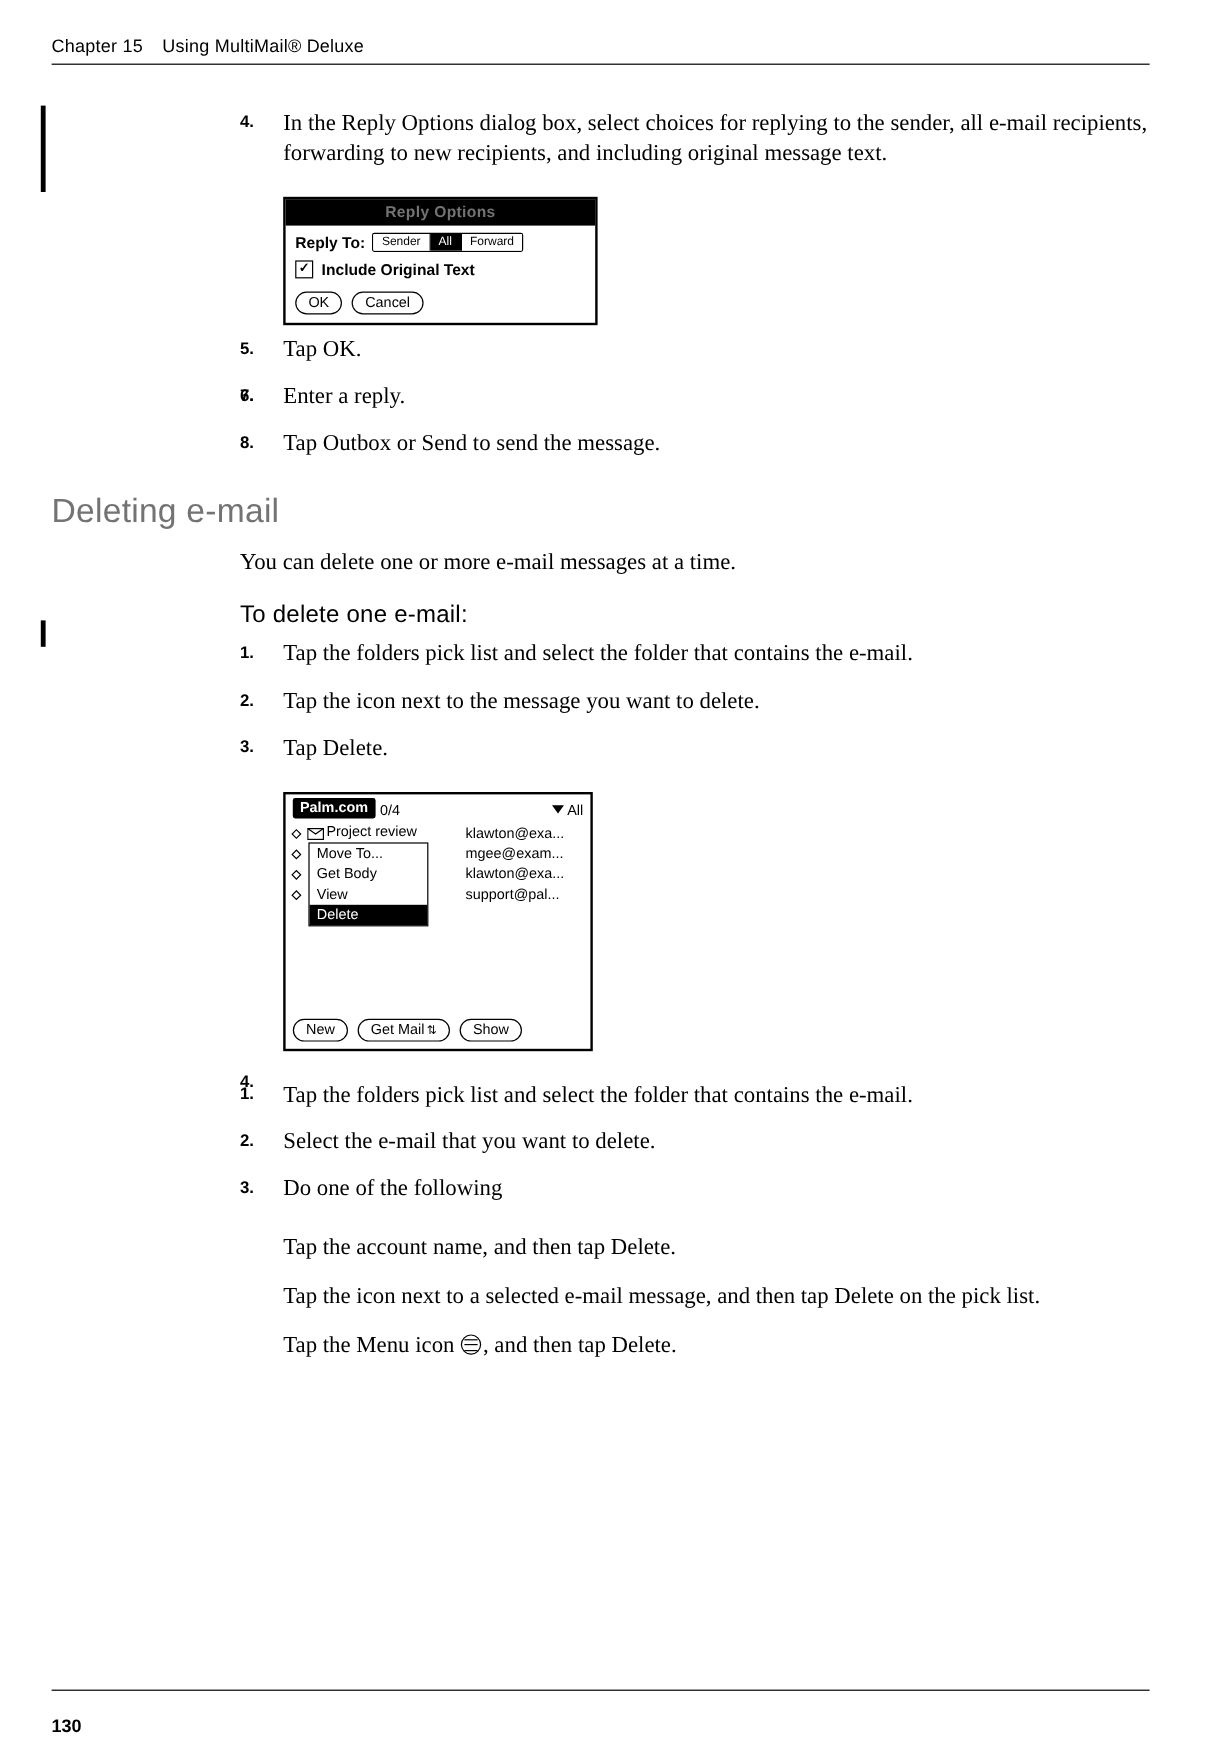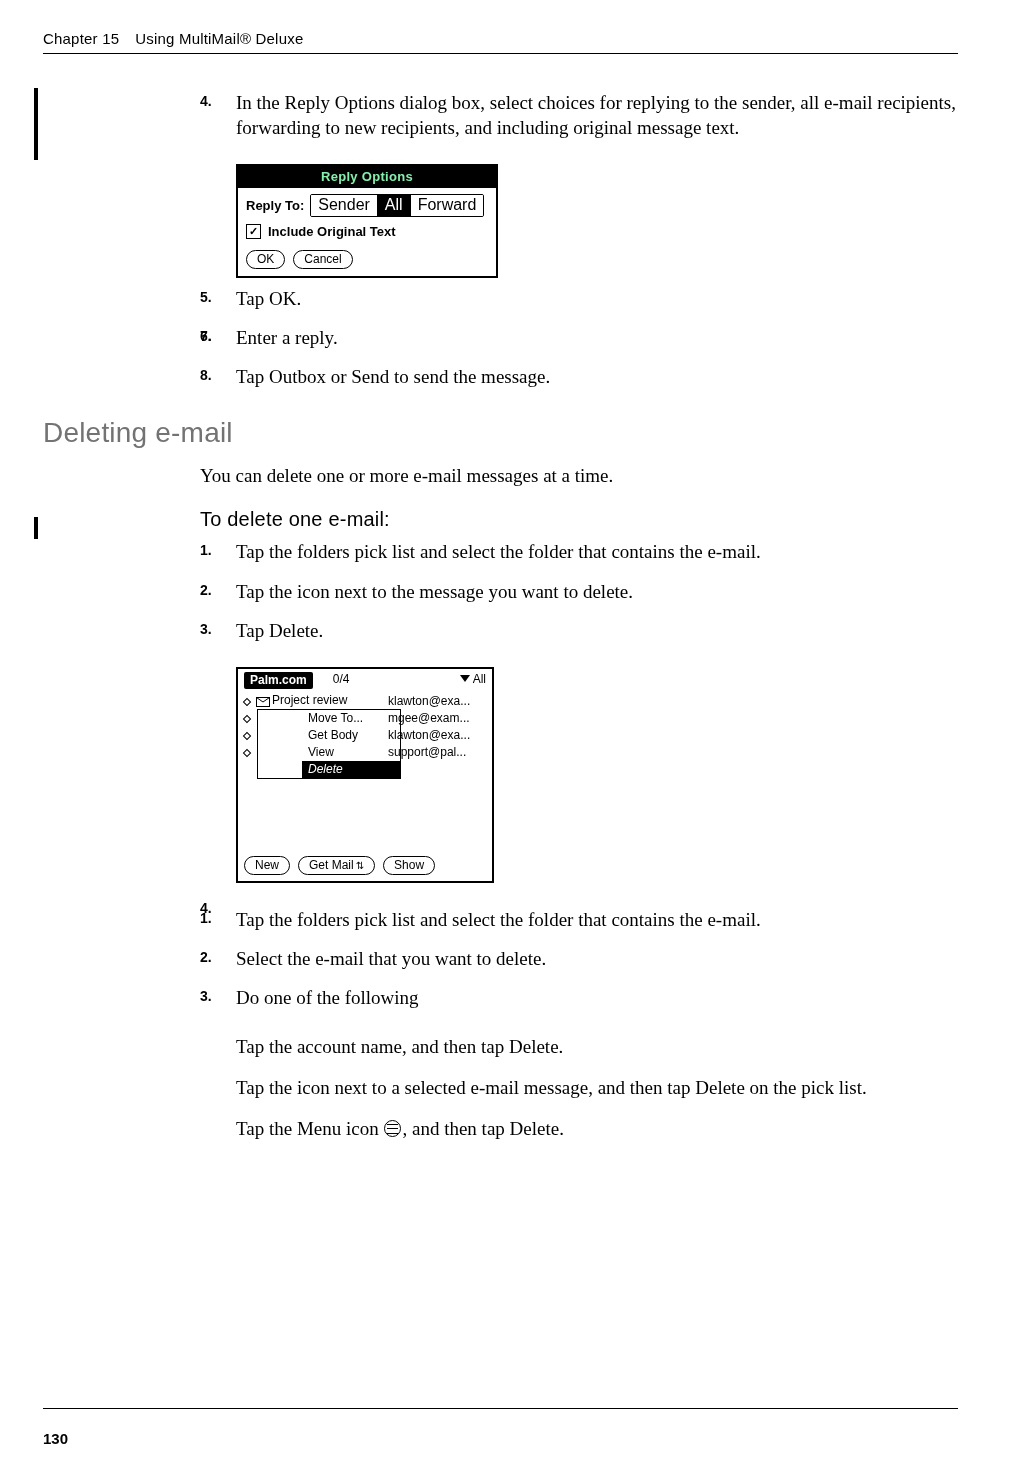--- a/index.html
+++ b/index.html
@@ -114,42 +114,42 @@
   
   .reply-box {
     width: 258px;
     border: 2px solid #000;
     background: #fff;
     margin: 0 0 8px 36px;
     font-family: "Helvetica Neue", Helvetica, Arial, sans-serif;
   }
   .reply-title {
     background: #000;
-    color: #86efac;
+    color: #737373;
     text-align: center;
     font-weight: 700;
     font-size: 13px;
     padding: 3px 0 4px;
     letter-spacing: .3px;
   }
   .reply-row {
     display: flex;
     align-items: center;
     gap: 6px;
     padding: 6px 8px 4px;
     font-size: 13px;
     font-weight: 700;
   }
   .seg {
     display: inline-flex;
     border: 1.5px solid #000;
     border-radius: 2px;
     overflow: hidden;
     font-weight: 400;
-    font-size: 16px;
+    font-size: 10px;
   }
   .seg span {
     padding: 1px 7px 2px;
     border-right: 1.5px solid #000;
     background: #fff;
   }
   .seg span:last-child { border-right: none; }
   .seg .sel { background: #000; color: #fff; }
   .reply-check {
     display: flex;
@@ -185,23 +185,23 @@
   .mail-box {
     width: 254px;
     border: 2px solid #000;
     background: #fff;
     margin: 0 0 10px 36px;
     font-family: "Helvetica Neue", Helvetica, Arial, sans-serif;
     font-size: 12px;
   }
   .mail-top {
     display: flex;
-    align-items: flex-start;
+    align-items: flex-end;
     padding: 3px 6px;
-    gap: 20px;
+    gap: 4px;
   }
   .acct {
     background: #000;
     color: #fff;
     font-weight: 700;
     padding: 1px 6px 2px;
     border-radius: 2px;
   }
   .all-pick {
     margin-left: auto;
@@ -246,21 +246,21 @@
     border: 1.5px solid #000;
     background: #fff;
   }
   .menu-pop .mi {
     padding: 0 6px;
     height: 17px;
     display: flex;
     align-items: center;
     font-size: 12px;
   }
-  .menu-pop .mi.sel { background: #000; color: #fff; font-style: italic; }
+  .menu-pop .mi.sel { background: #000; color: #fff; }
   .subj-first {
     position: absolute;
     left: 34px;
     top: 1px;
     font-size: 12px;
   }
   .addr-col {
     position: absolute;
     top: 1px;
     left: 138px;
@@ -421,21 +421,21 @@
           <div class="mi">View</div>
           <div class="mi sel">Delete</div>
         </div>
 
         <style>
           .menu-pop { top: 17px; }
           .menu-pop { top: 17px; }
         </style>
         <style>
           
-          .menu-pop { top: 17px; padding-left: 44px; }
+          .menu-pop { top: 17px; }
         </style>
         <style>
           
         </style>
 
         <style>.menu-pop{top:17px}</style>
 
         <div class="addr-col">
           <div>klawton@exa...</div>
           <div>mgee@exam...</div>

